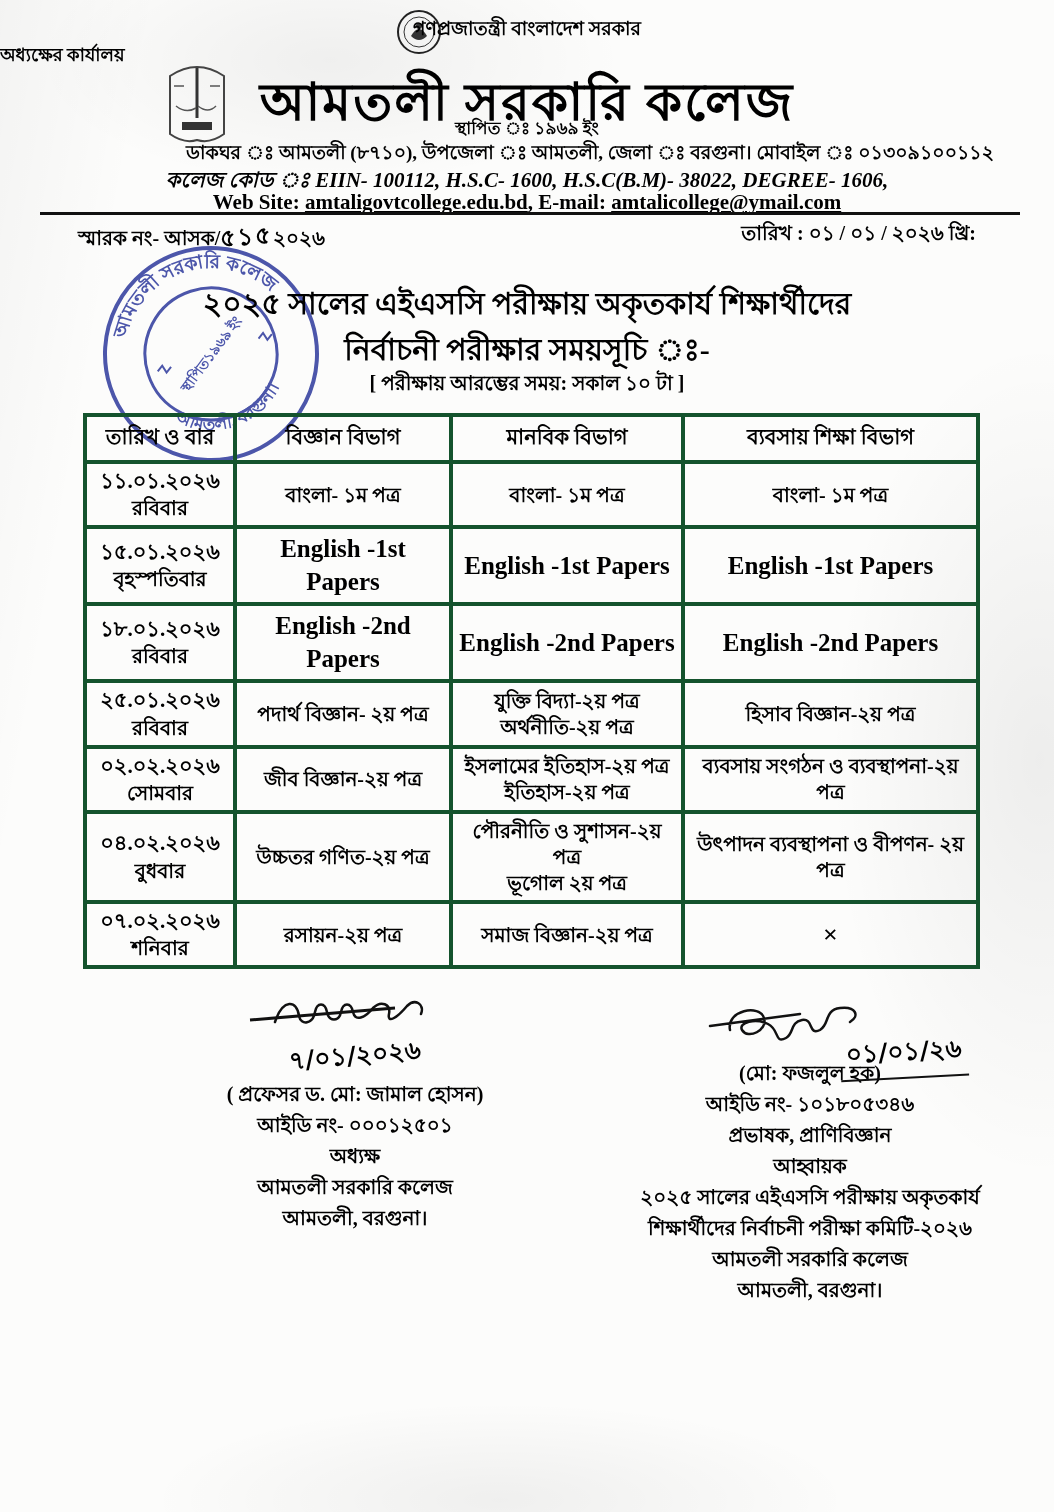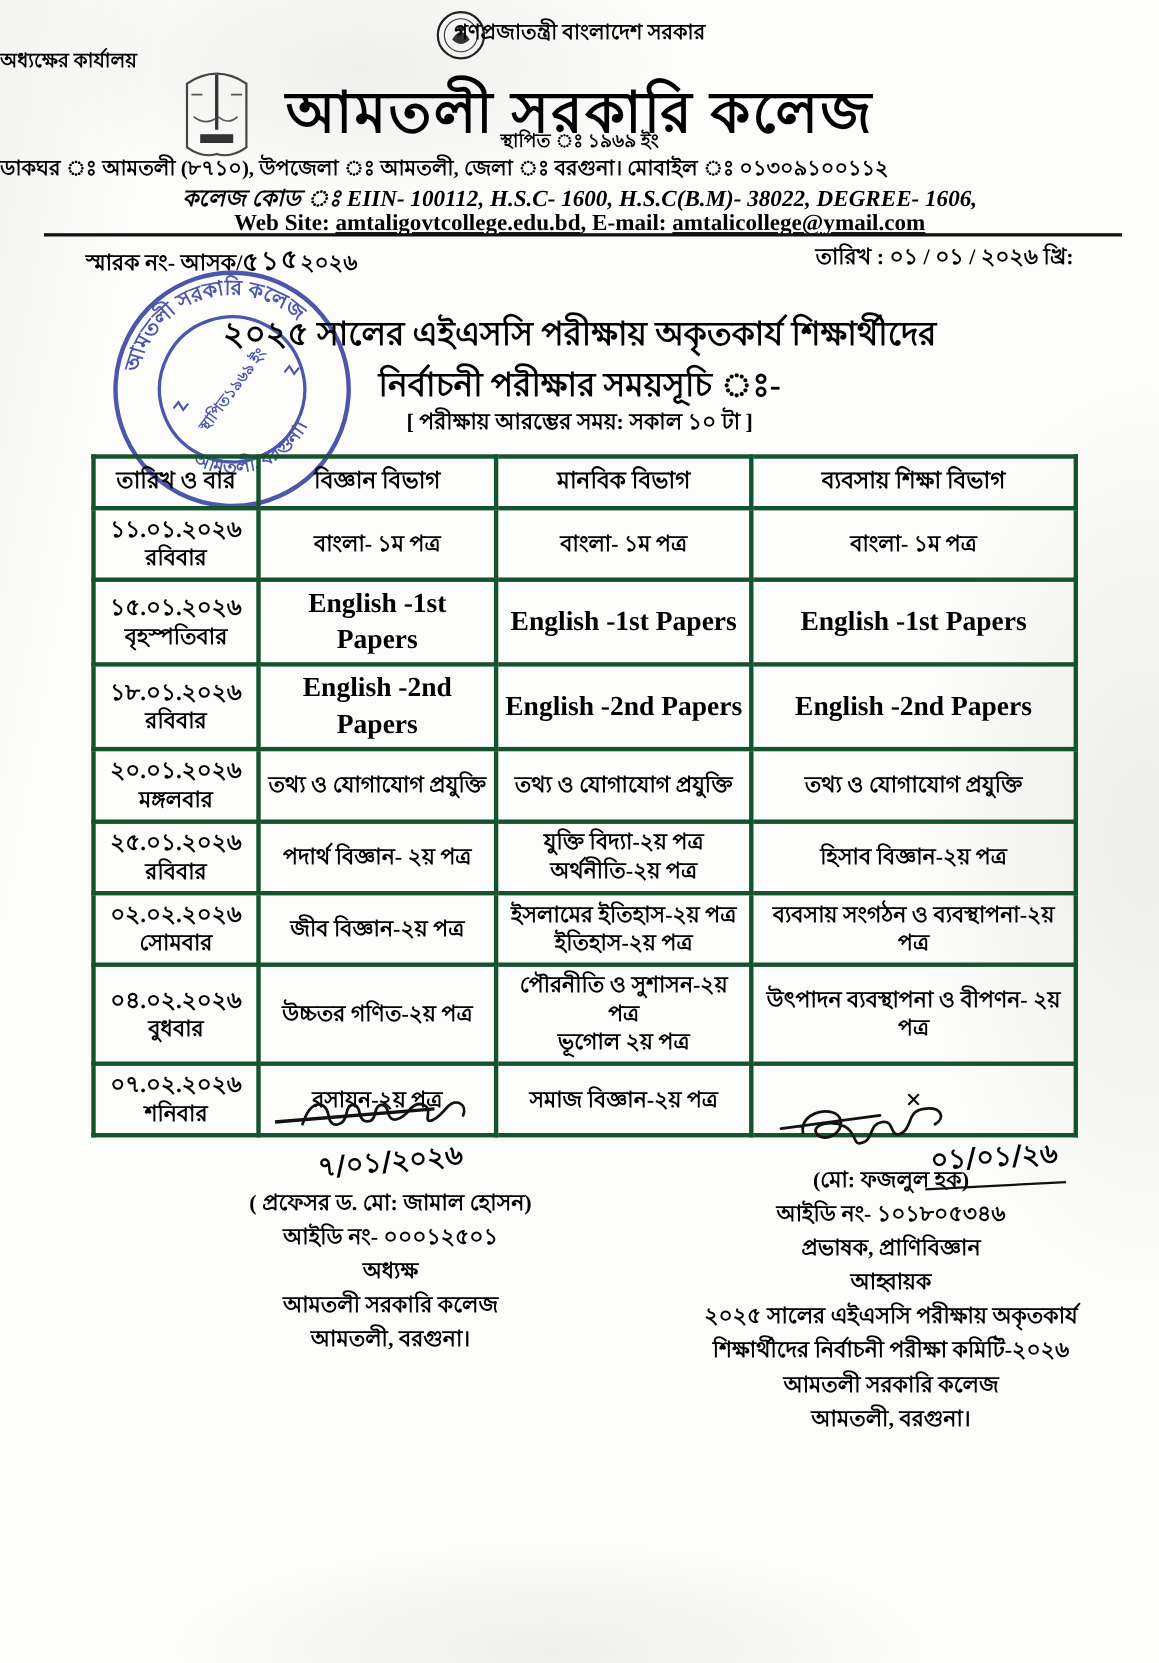--- a/index.html
+++ b/index.html
@@ -9,21 +9,21 @@
       radial-gradient(ellipse 420px 180px at 330px 60px, rgba(0,0,0,0.05), transparent 70%),
       radial-gradient(ellipse 300px 600px at 1040px 760px, rgba(0,0,0,0.06), transparent 70%),
       radial-gradient(ellipse 500px 140px at 500px 1500px, rgba(0,0,0,0.05), transparent 70%),
       linear-gradient(100deg, rgba(0,0,0,0.035) 0%, transparent 12%);}
   .abs{position:absolute;}
   
   .govt-line{top:14px;left:0;width:1054px;text-align:center;font-size:19px;font-weight:700;}
   .office-line{top:41px;left:0;width:1054px;text-align:left;font-size:18px;font-weight:700;}
   .college-name{top:62px;left:0;width:1054px;text-align:center;font-size:52px;font-weight:800;letter-spacing:2px;}
   .established{top:115px;left:0;width:1054px;text-align:center;font-size:17px;font-weight:700;}
-  .addr{top:138px;left:0;width:994px;text-align:left;font-size:19px;font-weight:700;}
+  .addr{top:138px;left:0;width:994px;text-align:right;font-size:19px;font-weight:700;}
   .codes{top:164px;left:0;width:1054px;text-align:center;font-size:21px;font-weight:700;font-style:italic;}
   .webline{top:190px;left:0;width:1054px;text-align:center;font-size:21px;font-weight:700;}
   .webline .u{text-decoration:underline;}
   .toprule{top:212px;left:40px;width:980px;border-top:3px solid #111;}
   .memo-left{top:218px;left:78px;font-size:20px;font-weight:700;}
   .hand{font-family:"DejaVu Sans","Liberation Sans",sans-serif;font-weight:700;font-size:24px;display:inline-block;transform:rotate(-4deg);letter-spacing:2px;}
   .memo-right{top:218px;right:78px;font-size:20px;font-weight:700;}
   
   .stamp{top:238px;left:95px;opacity:.85;transform:rotate(-18deg);}
   .stamp text{fill:#2e3a9d;font-weight:700;}
@@ -158,35 +158,20 @@
             <div>রবিবার</div>
           </td>
           <td>
             <div class="latin">English -2nd Papers</div>
           </td>
           <td>
             <div class="latin">English -2nd Papers</div>
           </td>
           <td>
             <div class="latin">English -2nd Papers</div>
-          </td>
-        </tr>
-        <tr>
-          <td class="datecell">
-            <div>২০.০১.২০২৬</div>
-            <div>মঙ্গলবার</div>
-          </td>
-          <td>
-            <div>তথ্য ও যোগাযোগ প্রযুক্তি</div>
-          </td>
-          <td>
-            <div>তথ্য ও যোগাযোগ প্রযুক্তি</div>
-          </td>
-          <td>
-            <div>তথ্য ও যোগাযোগ প্রযুক্তি</div>
           </td>
         </tr>
         <tr>
           <td class="datecell">
             <div>২৫.০১.২০২৬</div>
             <div>রবিবার</div>
           </td>
           <td>
             <div>পদার্থ বিজ্ঞান- ২য় পত্র</div>
           </td>

